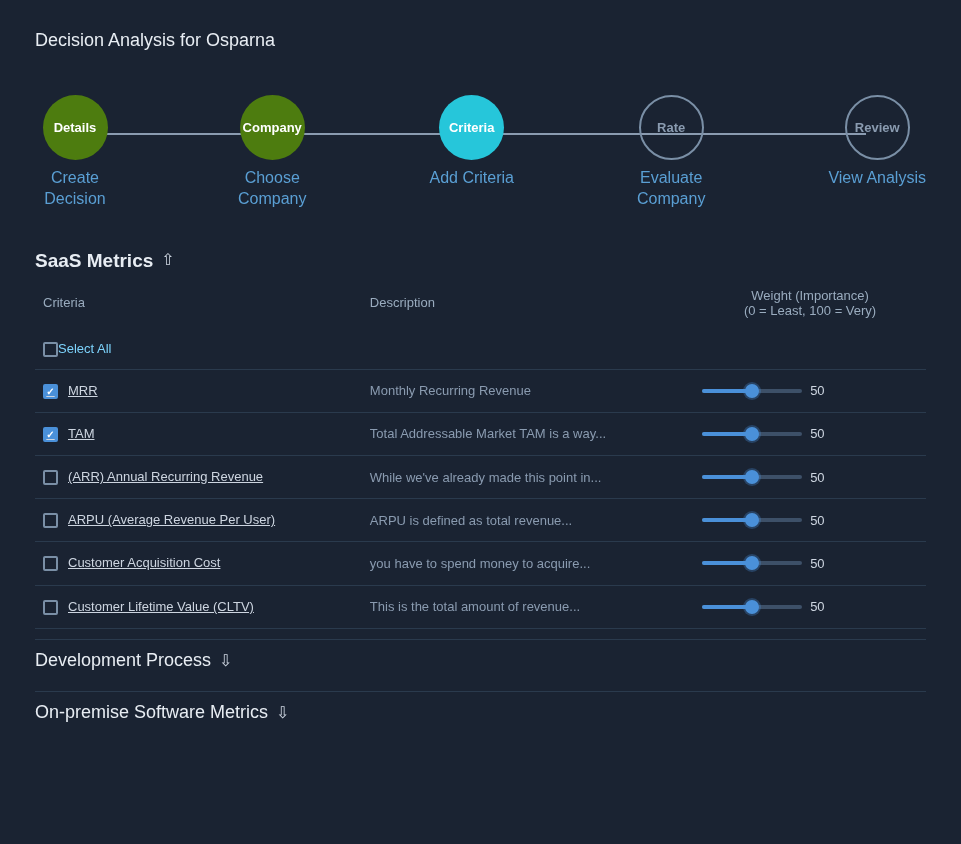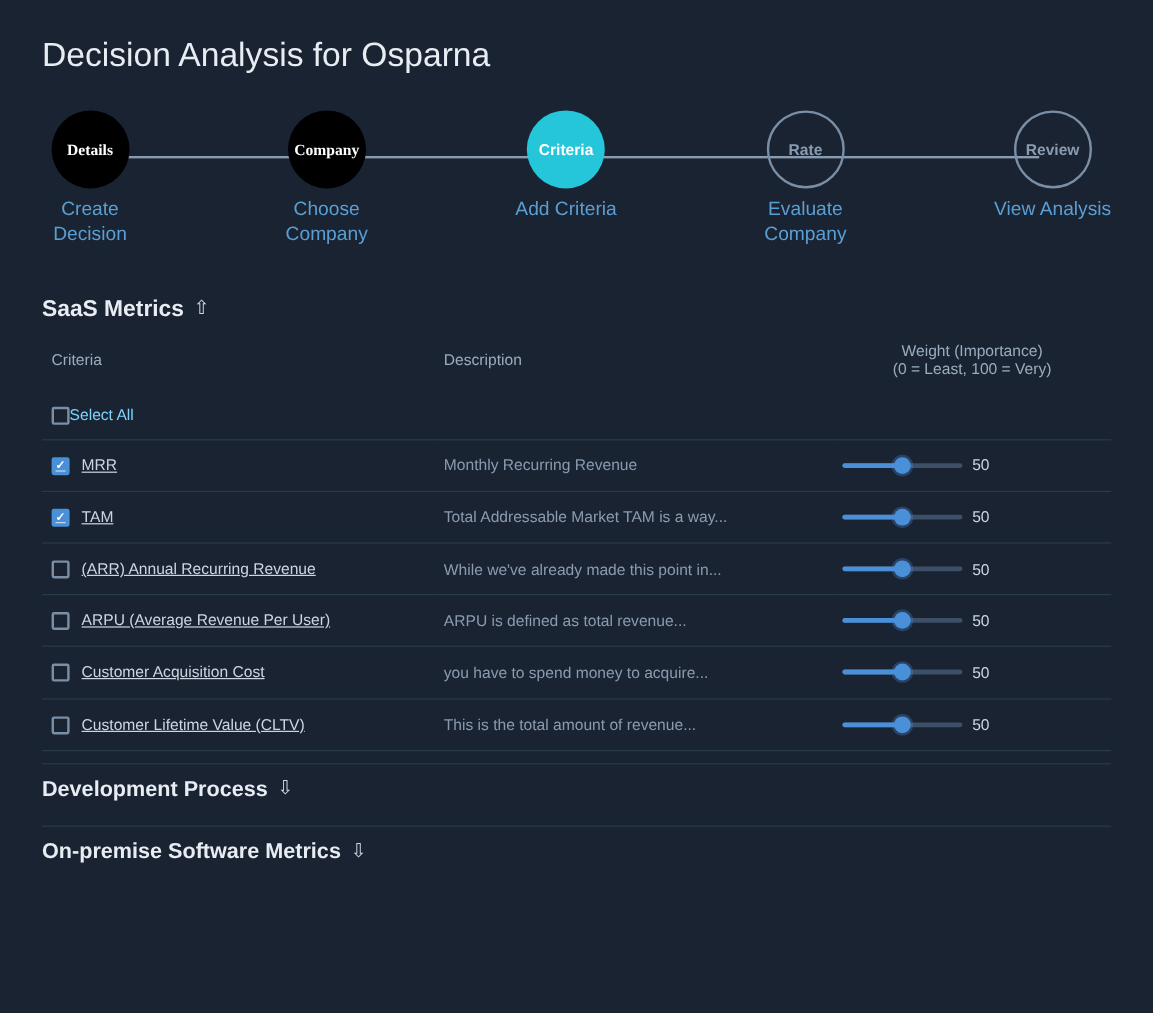--- a/index.html
+++ b/index.html
@@ -8,23 +8,23 @@
       background-color: #1a2332;
       color: #cdd5e0;
       font-family: 'Segoe UI', Arial, sans-serif;
       font-size: 14px;
       min-height: 844px;
       padding: 30px 35px;
     }
 
     .page-title {
       color: #e8edf3;
-      font-size: 28px;
+      font-size: 18px;
       font-weight: 400;
-      margin-bottom: 30px;
+      margin-bottom: 44px;
     }
 
     
     .stepper {
       display: flex;
       align-items: flex-start;
       justify-content: space-between;
       position: relative;
       margin-bottom: 35px;
     }
@@ -54,23 +54,22 @@
       border-radius: 50%;
       display: flex;
       align-items: center;
       justify-content: center;
       font-size: 13px;
       font-weight: 600;
       margin-bottom: 8px;
     }
 
     .step-circle.green {
-      background-color: #000000;
+      background-color: #4d7c0f;
       color: #fff;
-      font-family: Liberation Serif, serif;
     }
 
     .step-circle.teal {
       background-color: #26c6da;
       color: #fff;
     }
 
     .step-circle.outline {
       background-color: transparent;
       border: 2px solid #7a8fa6;
@@ -262,21 +261,21 @@
       display: flex;
       align-items: center;
       gap: 8px;
       cursor: pointer;
       padding: 10px 0;
       border-top: 1px solid #2a3a4d;
     }
 
     .collapsible-header h3 {
       font-size: 18px;
-      font-weight: 700;
+      font-weight: 400;
       color: #e8edf3;
     }
   </style>
 </head>
 <body>
 
 <h1 class="page-title">Decision Analysis for Osparna</h1>
 
 <div class="stepper">
   <div class="stepper-line"></div>

